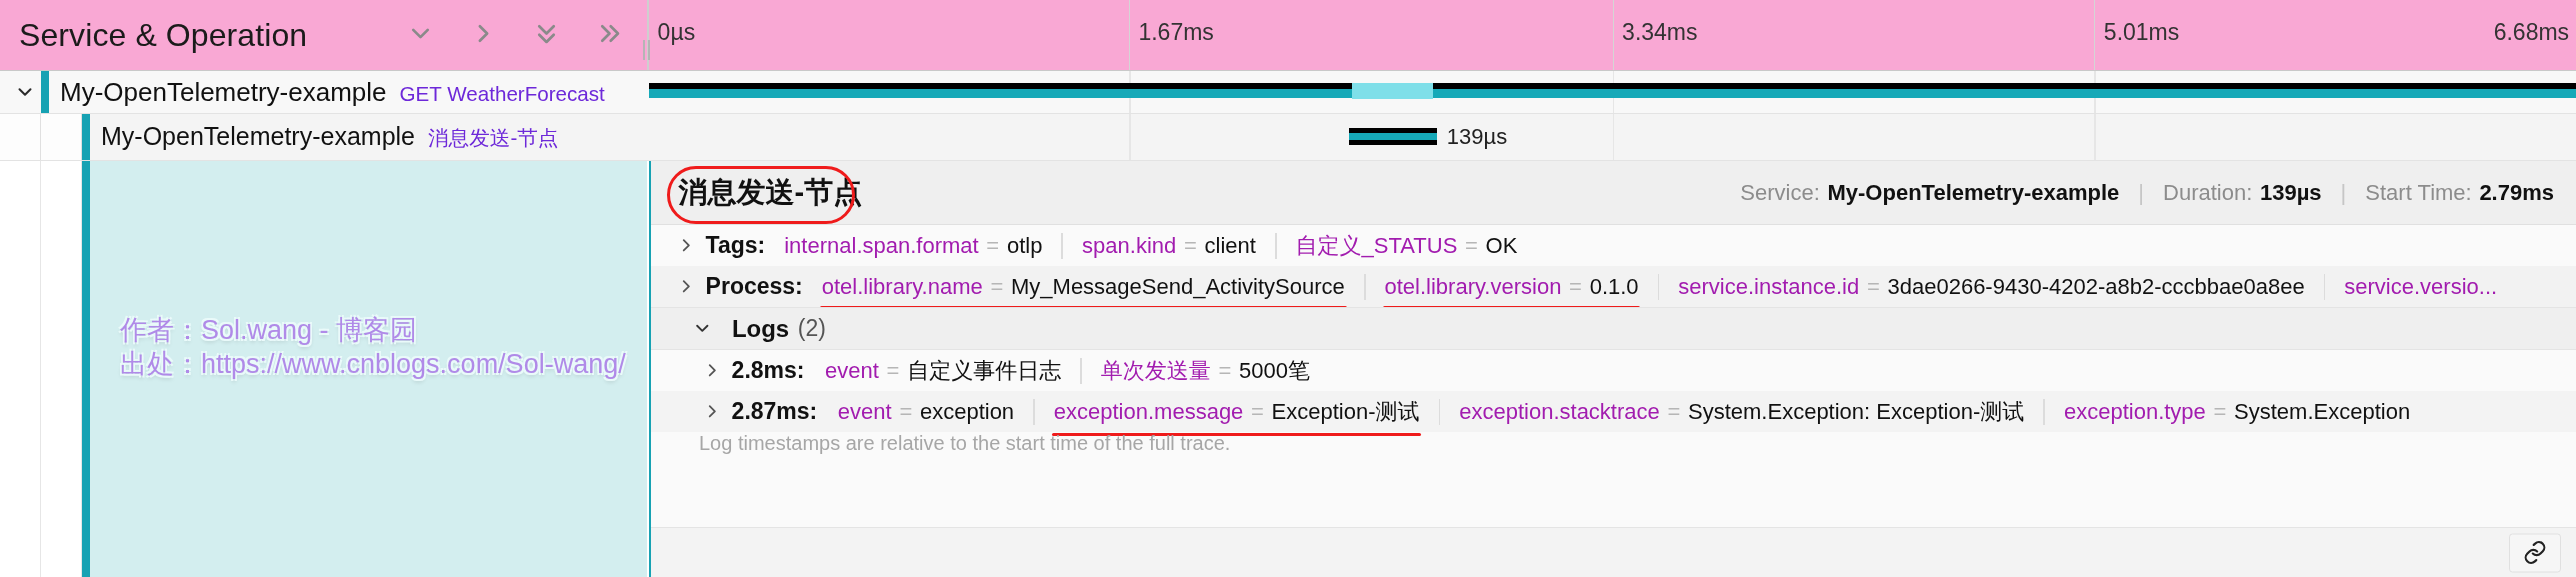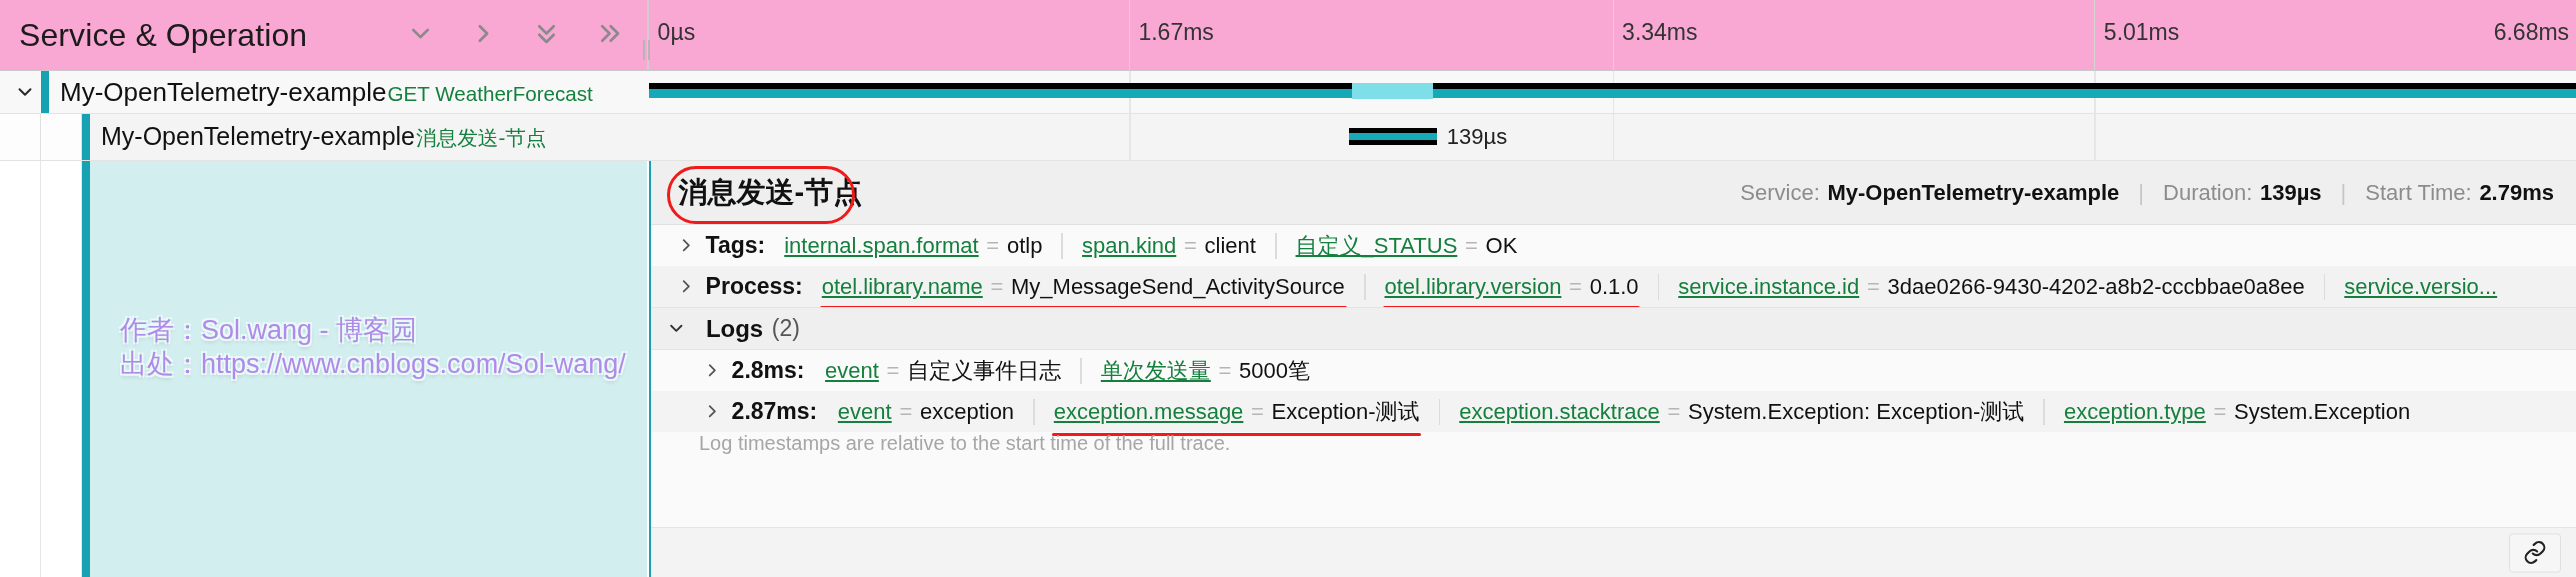--- a/index.html
+++ b/index.html
@@ -81,21 +81,21 @@
   .row-b .gc1{left:0;width:41px;background:#fdfdfd;}
   .row-b .gc2{left:41px;width:41px;background:#fdfdfd;}
 
   .op-name{
     position:absolute;top:50%;transform:translateY(-50%);
     font-size:26px;color:#111;white-space:nowrap;
   }
   .row-a .op-name{left:60px;}
   .row-b .op-name{left:101px;font-size:25px;}
   .op-sub{
-    font-size:20.6px;color:#15803d;margin-left:1px;font-weight:400;
+    font-size:20.6px;color:#6d28d9;margin-left:13px;font-weight:400;
   }
 
   .row-track{position:absolute;left:649px;top:0;right:0;height:100%;}
   .vgrid{position:absolute;top:0;height:100%;width:1.7px;background:#e6e6e6;}
 
   .bar-root-wrap{
     position:absolute;left:0;top:12px;width:100%;height:15.5px;
   }
   .bar-root-black{position:absolute;left:0;top:0;width:100%;height:6px;background:#000;}
   .bar-root-teal{position:absolute;left:0;top:6px;width:100%;height:9.4px;background:#16a9b8;}
@@ -165,31 +165,31 @@
 
   .caret{
     width:22px;height:22px;display:flex;align-items:center;justify-content:center;
     margin-right:8.6px;flex:0 0 auto;cursor:pointer;
   }
   .klabel{font-size:23px;font-weight:700;color:#111;margin-right:19px;white-space:nowrap;}
   .kv{
     position:relative;display:inline-flex;align-items:baseline;
     font-size:22px;white-space:nowrap;
   }
-  .kv .k{color:#15803d;text-decoration:underline;}
+  .kv .k{color:#a21caf;}
   .kv .eq{color:#b6b6b6;margin:0 7.7px;}
   .kv .v{color:#111;}
   .kv-sep{display:inline-block;width:1.7px;height:26px;background:#dcdcdc;margin:0 19px;flex:0 0 auto;}
   .ul-red{
     position:absolute;left:-1.7px;right:-1.7px;bottom:-9.4px;height:3.4px;background:#ef1b1b;border-radius:1.7px;
   }
 
   .logs-head{
     position:absolute;left:0;top:146px;width:100%;height:43px;
-    display:flex;align-items:center;padding-left:14px;box-sizing:border-box;
+    display:flex;align-items:center;padding-left:40px;box-sizing:border-box;
     background:#efefef;border-top:1.7px solid #e4e4e4;border-bottom:1.7px solid #e4e4e4;
   }
   .logs-title{font-size:24px;font-weight:700;color:#111;margin-left:10.3px;}
   .logs-count{font-size:23px;color:#555;margin-left:8.6px;}
 
   .logrow{
     position:absolute;left:0;width:100%;height:41px;
     display:flex;align-items:center;padding-left:50px;box-sizing:border-box;
   }
   .logrow.l1{top:189px;background:#fafafa;}

